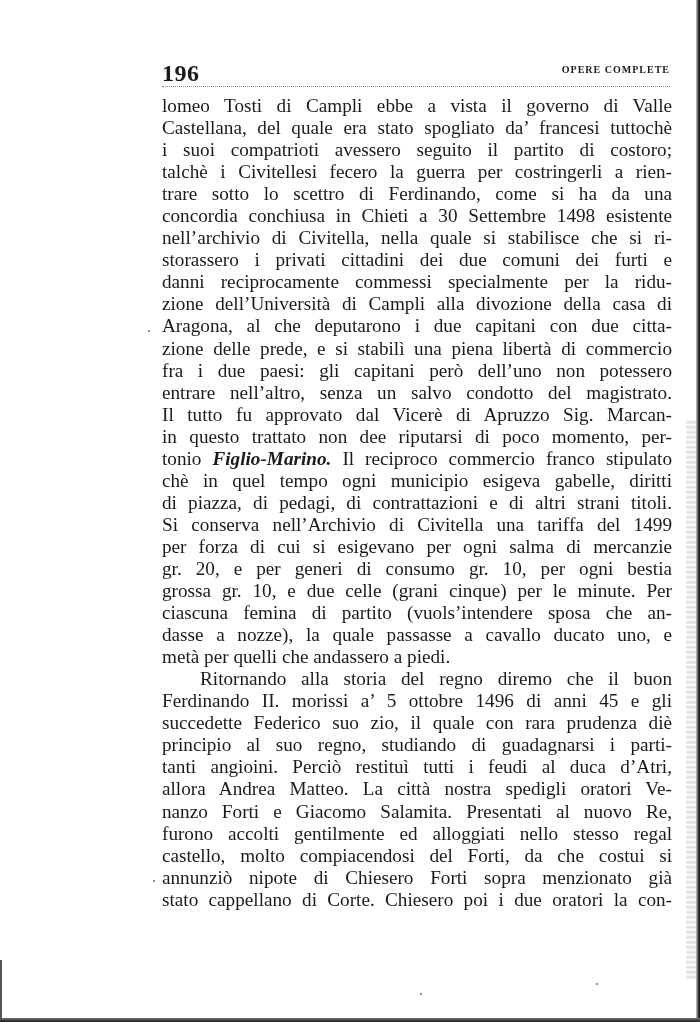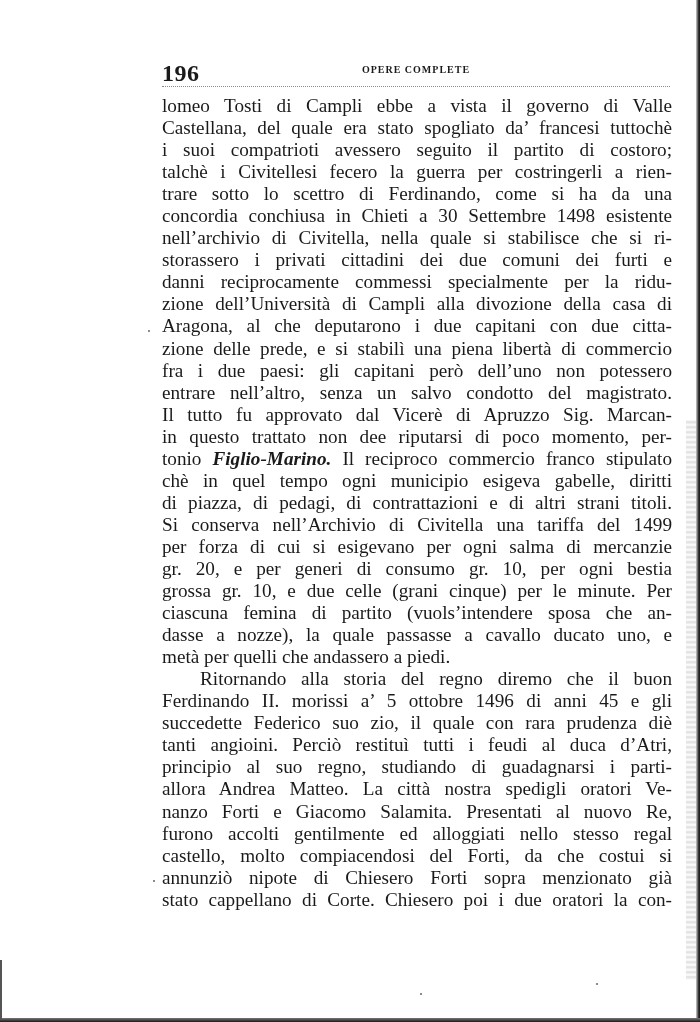--- a/index.html
+++ b/index.html
@@ -55,21 +55,21 @@
       position: absolute;
       left: 0; top: 0;
       font-family: "Liberation Serif", serif;
       font-weight: bold;
       font-size: 24px;
       letter-spacing: 0.5px;
     }
     .running-head {
       position: absolute;
       left: 0; right: 0; top: 4px;
-      text-align: center;
+      text-align: right;
       font-family: "Liberation Serif", serif;
       font-weight: bold;
       font-size: 10px;
       letter-spacing: 1px;
     }
     .header-rule {
       position: absolute;
       left: 162px; top: 86px;
       width: 508px; height: 0;
       border-top: 1px dotted #8a8a8a;
@@ -144,22 +144,22 @@
     <span class="line">Si conserva nell’Archivio di Civitella una tariffa del 1499</span>
     <span class="line">per forza di cui si esigevano per ogni salma di mercanzie</span>
     <span class="line">gr. 20, e per generi di consumo gr. 10, per ogni bestia</span>
     <span class="line">grossa gr. 10, e due celle (grani cinque) per le minute. Per</span>
     <span class="line">ciascuna femina di partito (vuols’intendere sposa che an-</span>
     <span class="line">dasse a nozze), la quale passasse a cavallo ducato uno, e</span>
     <span class="line last">metà per quelli che andassero a piedi.</span>
     <span class="line indent">Ritornando alla storia del regno diremo che il buon</span>
     <span class="line">Ferdinando II. morissi a’ 5 ottobre 1496 di anni 45 e gli</span>
     <span class="line">succedette Federico suo zio, il quale con rara prudenza diè</span>
+    <span class="line">principio al suo regno, studiando di guadagnarsi i parti-</span>
     <span class="line">tanti angioini. Perciò restituì tutti i feudi al duca d’Atri,</span>
-    <span class="line">principio al suo regno, studiando di guadagnarsi i parti-</span>
     <span class="line">allora Andrea Matteo. La città nostra spedigli oratori Ve-</span>
     <span class="line">nanzo Forti e Giacomo Salamita. Presentati al nuovo Re,</span>
     <span class="line">furono accolti gentilmente ed alloggiati nello stesso regal</span>
     <span class="line">castello, molto compiacendosi del Forti, da che costui si</span>
     <span class="line">annunziò nipote di Chiesero Forti sopra menzionato già</span>
     <span class="line">stato cappellano di Corte. Chiesero poi i due oratori la con-</span>
   </div>
 
   <span class="speck" style="left:153px; top:880px;"></span>
   <span class="speck" style="left:420px; top:993px;"></span>

